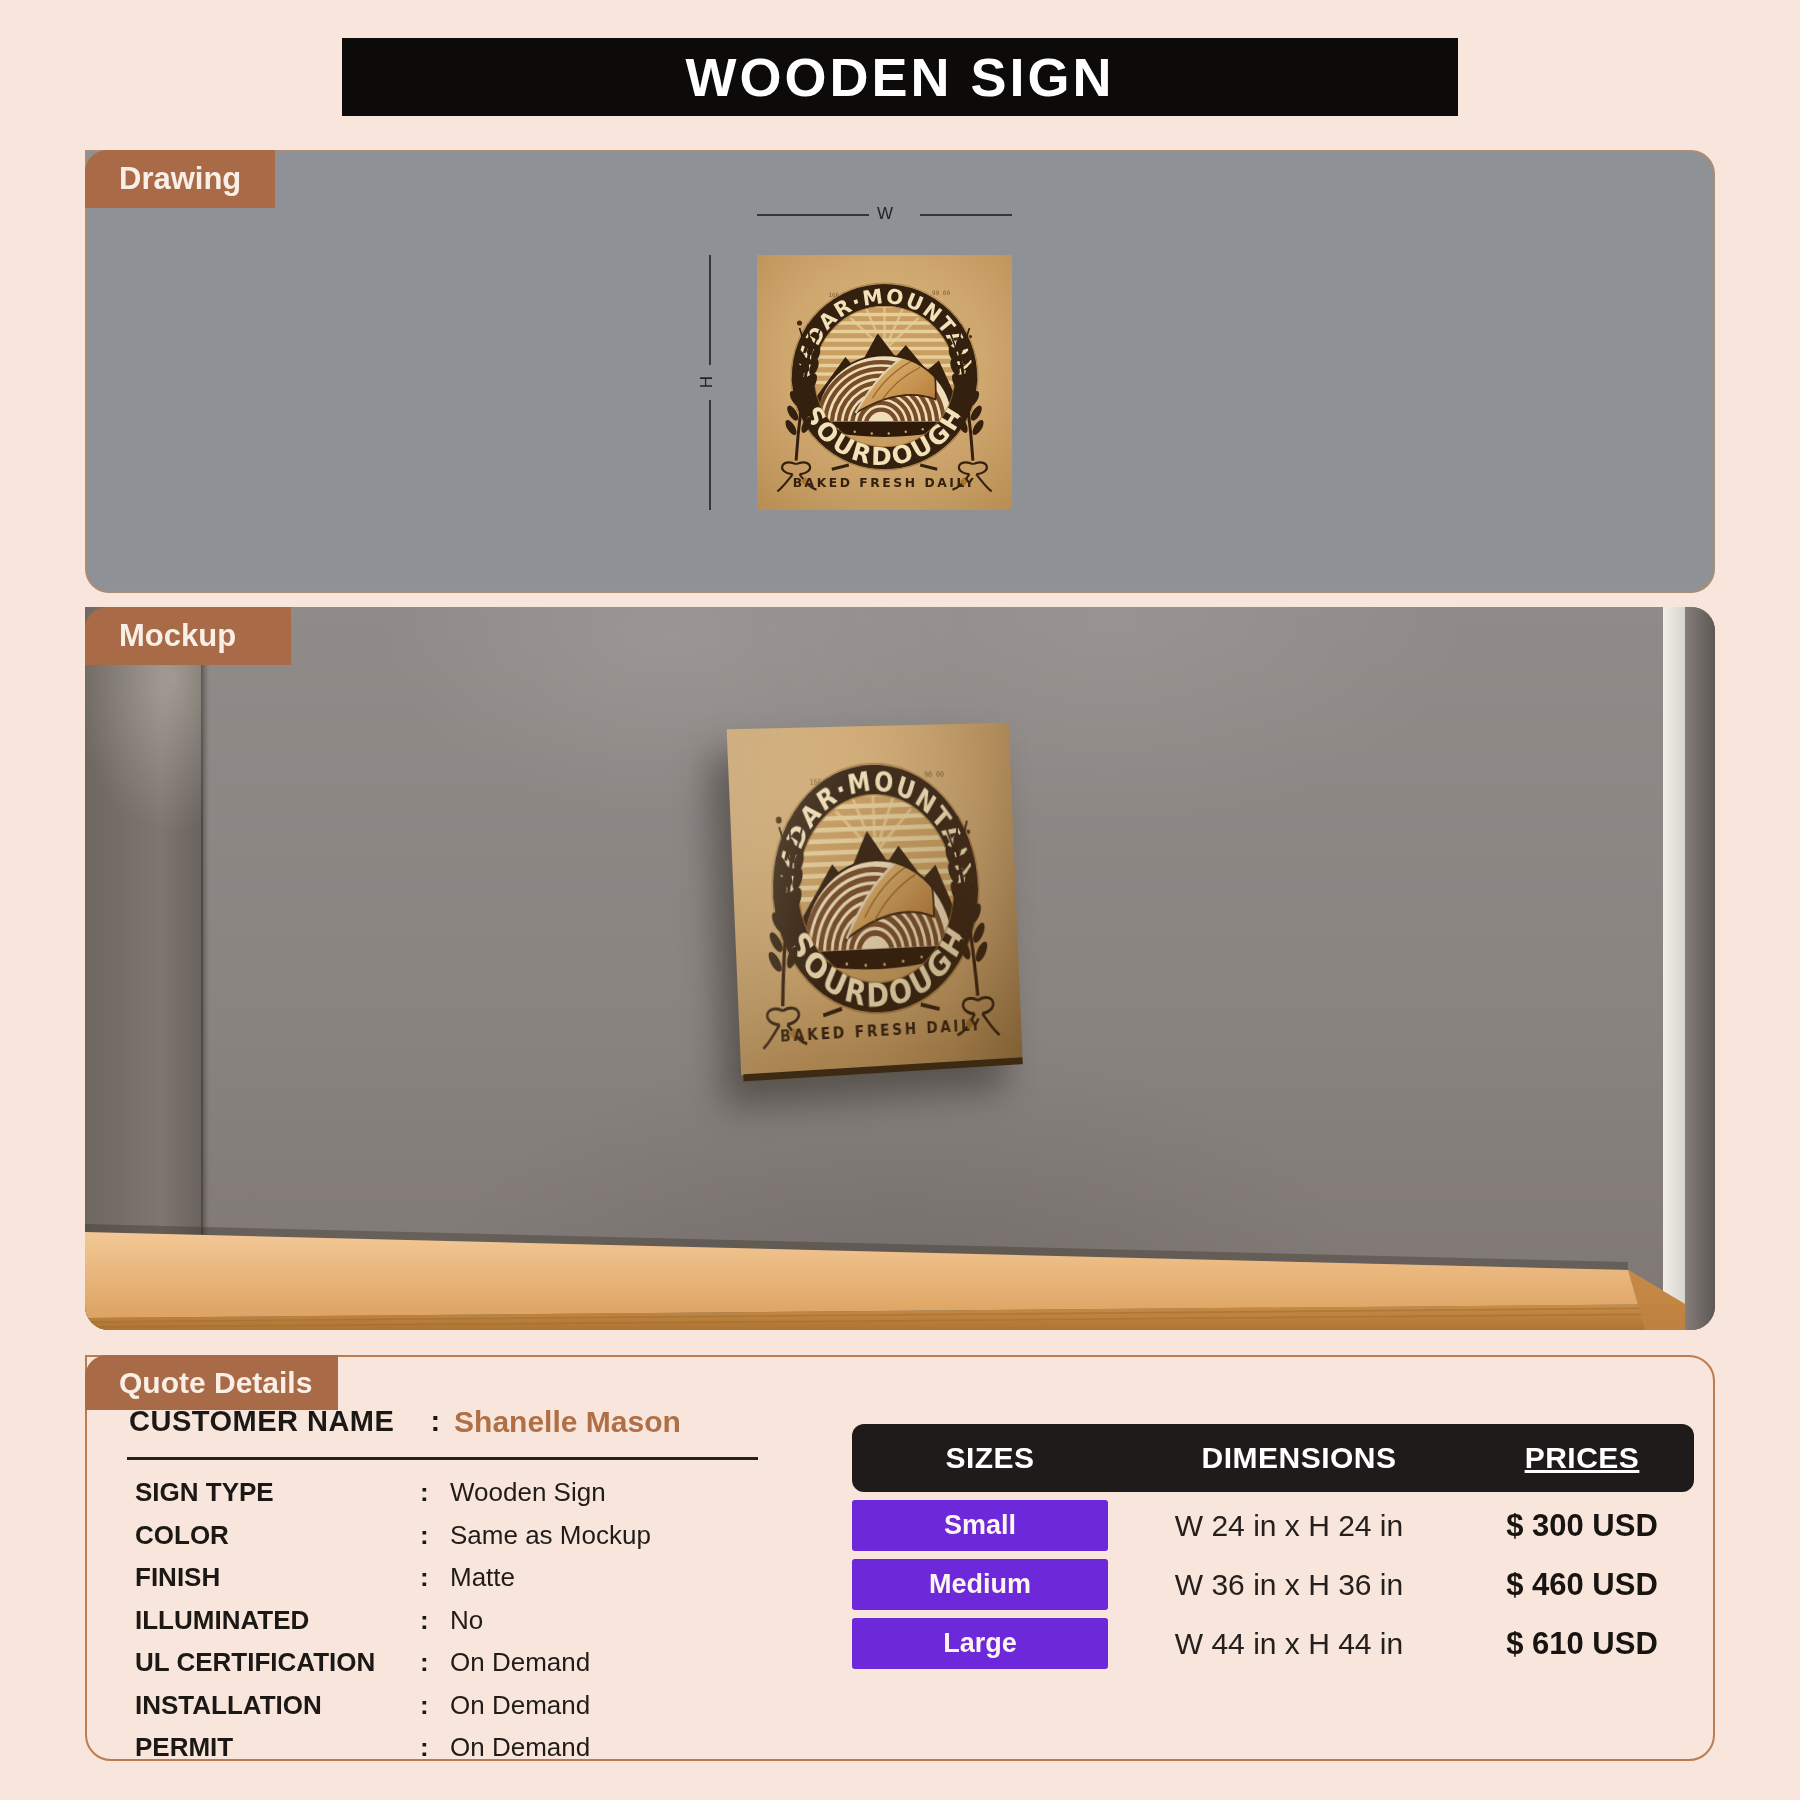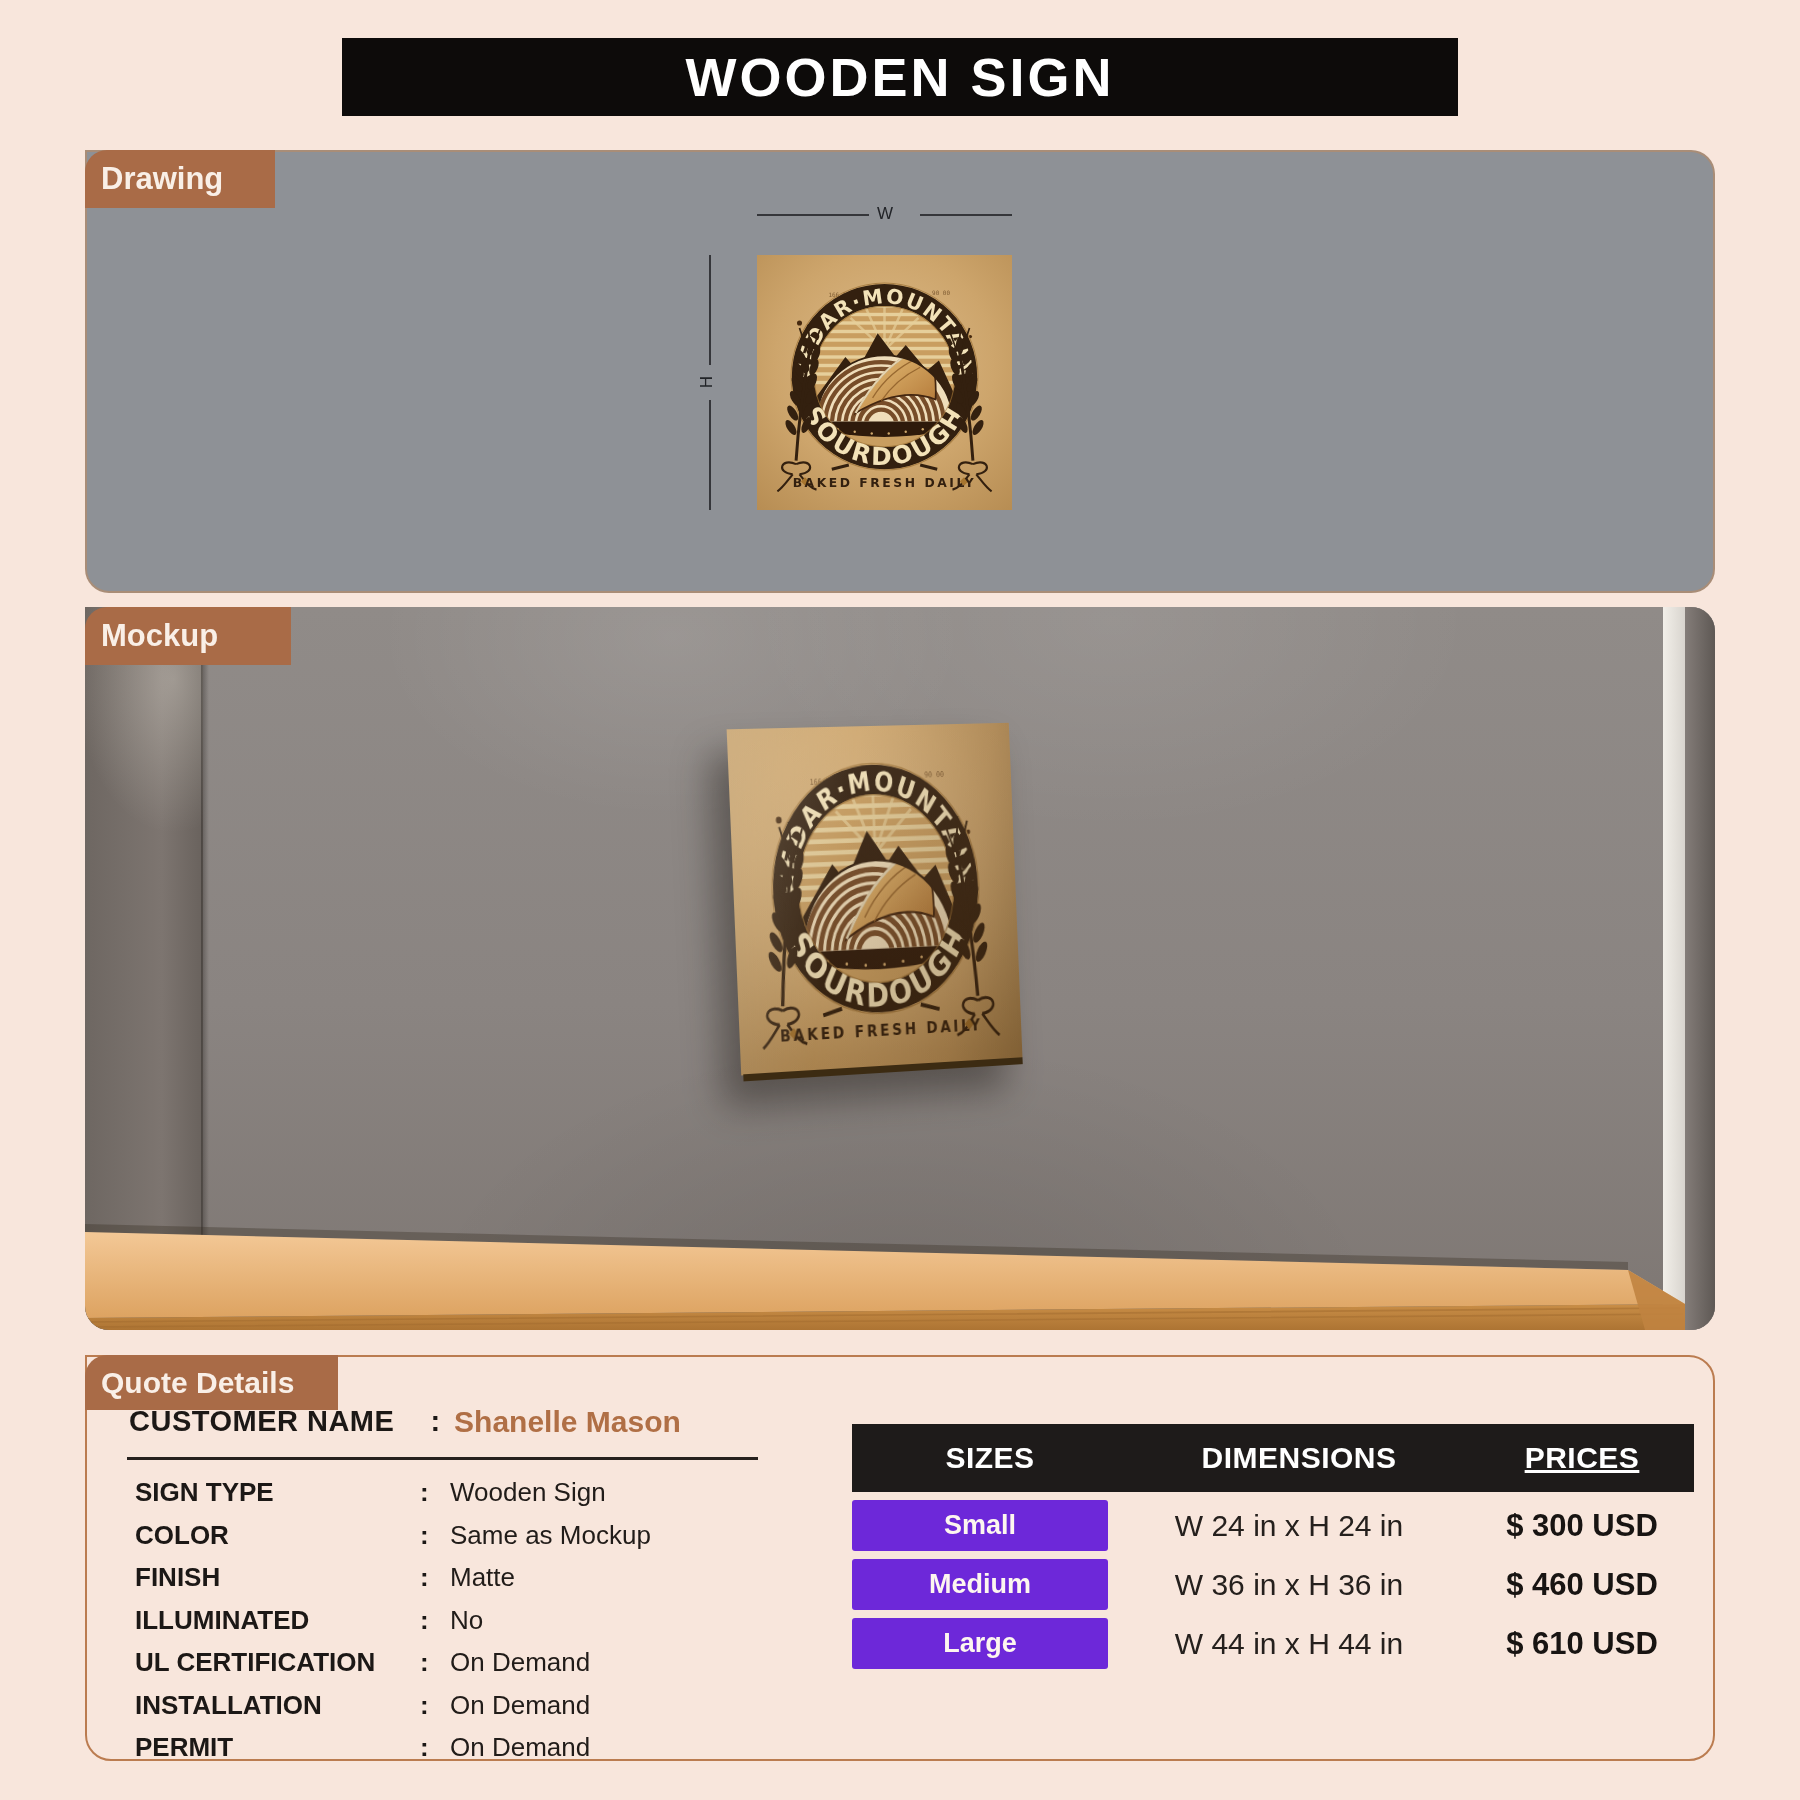--- a/index.html
+++ b/index.html
@@ -7,21 +7,21 @@
   .canvas{position:relative;width:1800px;height:1800px;background:#f8e6dc;overflow:hidden;
           font-family:"Liberation Sans","DejaVu Sans",sans-serif;}
 
   
   .title-bar{position:absolute;left:342px;top:38px;width:1116px;height:78px;background:#0d0b0a;
              display:flex;align-items:center;justify-content:center;}
   .title-bar h1{margin:0;color:#ffffff;font-size:54px;font-weight:800;letter-spacing:3px;}
 
   
   .tab{position:absolute;background:#a96b47;color:#f9efe7;font-weight:700;
-       display:flex;align-items:center;padding-left:16px;z-index:5;}
+       display:flex;align-items:center;padding-left:34px;z-index:5;}
   .panel{position:absolute;overflow:hidden;}
 
   
   .tab-drawing{left:85px;top:150px;width:190px;height:58px;font-size:31px;border-radius:22px 0 0 0;}
   .drawing-panel{left:85px;top:150px;width:1630px;height:443px;background:#8e9196;
                  border:2px solid rgba(192,138,94,.55);border-radius:0 24px 24px 24px;}
   .dim-line{position:absolute;background:#35363a;}
   .dim-label{position:absolute;color:#222428;font-size:17px;font-weight:400;}
   .draw-sign{position:absolute;left:670px;top:103px;width:255px;height:255px;}
   .draw-sign svg{width:100%;height:100%;display:block;}
@@ -62,21 +62,21 @@
   .cust-label{font-size:29px;font-weight:800;color:#1c1816;letter-spacing:.5px;}
   .cust-colon{font-size:29px;font-weight:800;color:#1c1816;margin:0 14px 0 36px;}
   .cust-value{font-size:30px;font-weight:600;color:#b06f45;}
   .cust-line{position:absolute;left:40px;top:100px;width:631px;height:3px;background:#27211e;}
   .details{position:absolute;left:48px;top:120px;width:660px;}
   .d-row{display:flex;align-items:baseline;height:42.5px;}
   .d-label{width:285px;font-size:26px;font-weight:800;color:#1c1816;}
   .d-colon{width:30px;font-size:26px;font-weight:800;color:#1c1816;}
   .d-value{font-size:26px;font-weight:400;color:#211c19;}
   .ptable{position:absolute;left:765px;top:67px;width:842px;}
-  .phead{height:68px;background:#1e1b1a;border-radius:0;display:flex;align-items:center;}
+  .phead{height:68px;background:#1e1b1a;border-radius:12px;display:flex;align-items:center;}
   .phead span{color:#ffffff;font-size:30px;font-weight:800;text-align:center;letter-spacing:.5px;}
   .c-size{width:276px;}.c-dims{width:342px;}.c-price{width:224px;text-decoration:underline;}
   .prow{display:flex;align-items:center;margin-top:8px;height:51px;}
   .chip{width:256px;height:51px;background:#6d28d9;border-radius:3px;color:#fdf6ef;
         font-size:27px;font-weight:700;display:flex;align-items:center;justify-content:center;}
   .pdims{width:362px;text-align:center;font-size:30px;color:#25201d;}
   .pprice{width:224px;text-align:center;font-size:31px;font-weight:800;color:#181412;}
 
   .tiny-mark{font-size:7px;fill:#6e4c26;opacity:.85;font-family:"DejaVu Sans Mono",monospace;}
 </style>

